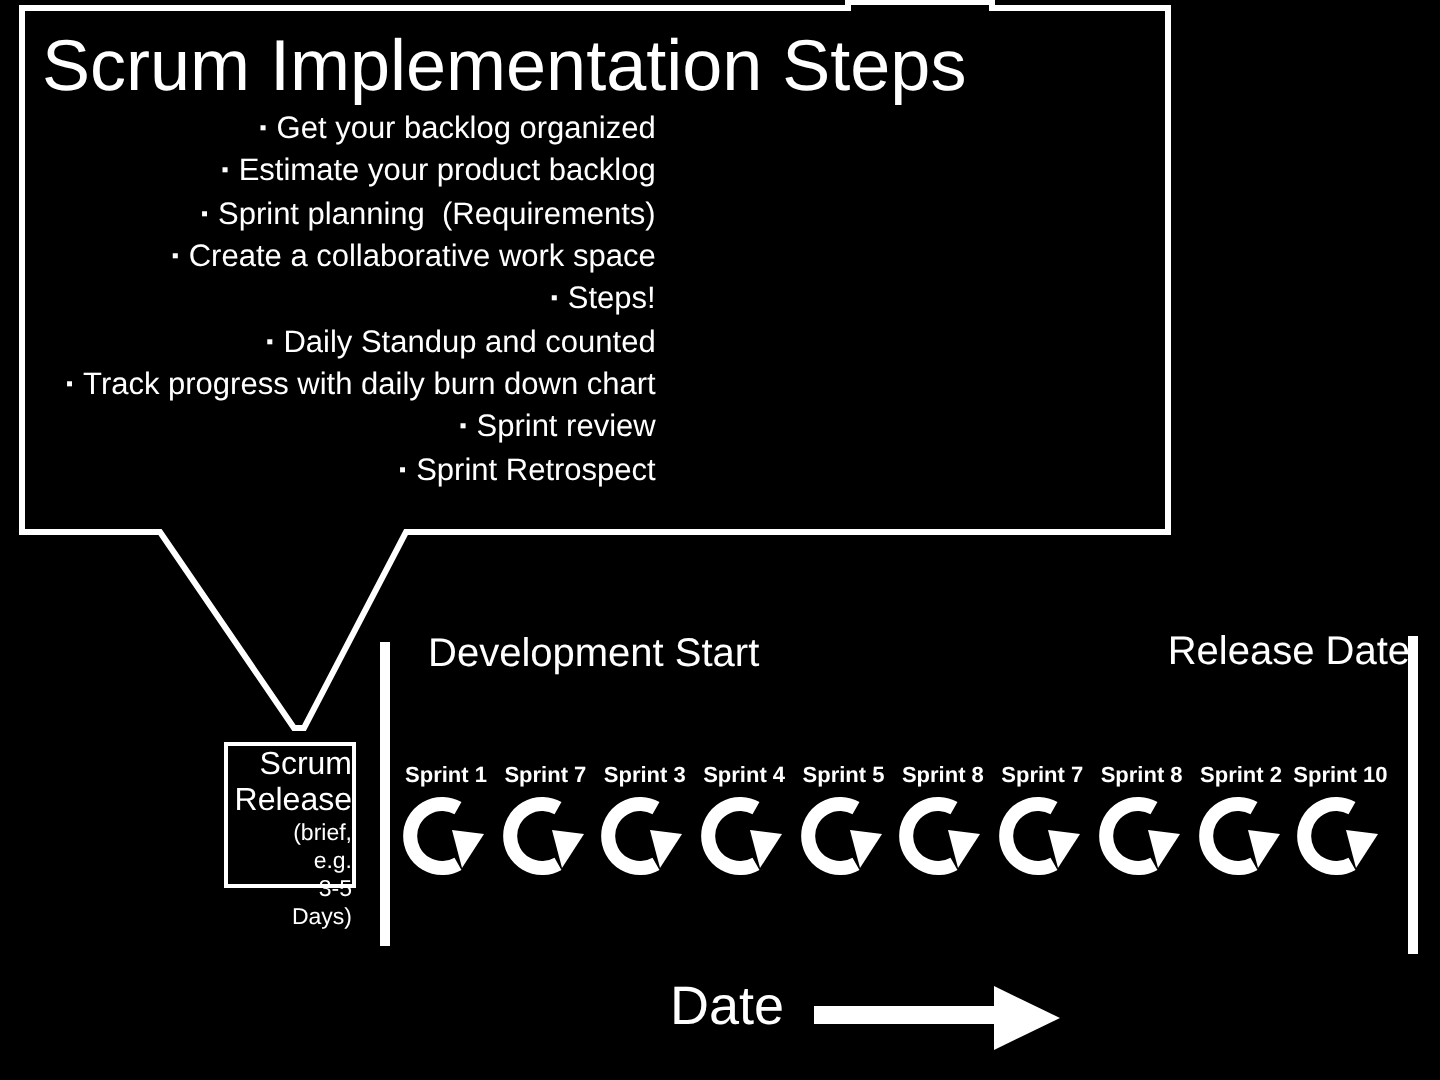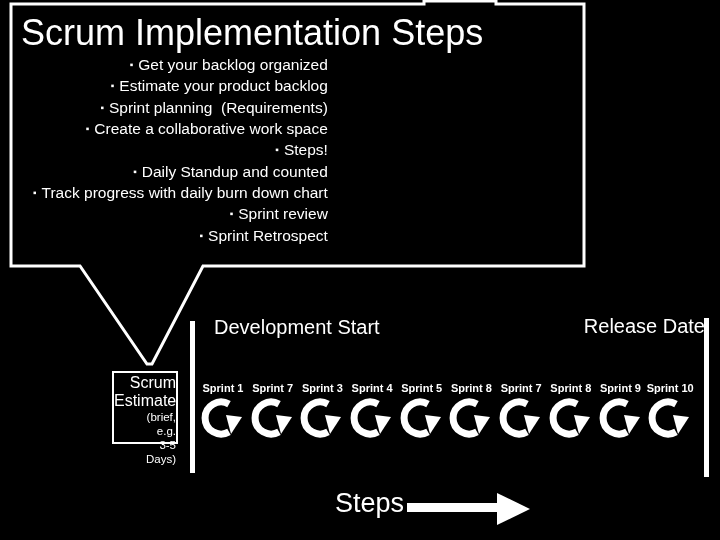--- a/index.html
+++ b/index.html
@@ -87,21 +87,21 @@
     </ul>
 
   <div class="dev-label">Development Start</div>
   <div class="dev-line"></div>
 
   <div class="rel-label">Release Date</div>
   <div class="rel-line"></div>
 
   <div class="kickoff">
     <div class="big">Scrum</div>
-    <div class="big">Estimate</div>
+    <div class="big">Release</div>
     <div class="small">(brief, e.g.</div>
     <div class="small">3-5 Days)</div>
   </div>
 
   <div class="sprint-row">
 
       <div class="sprint">
         <div class="sprint-label">Sprint 1</div>
         <svg width="48" height="48" viewBox="0 0 48 48">
           <path d="M 30 8.1 A 16 16 0 1 0 30 35.9" fill="none" stroke="#ffffff" stroke-width="7"></path>
@@ -159,33 +159,33 @@
 
       <div class="sprint">
         <div class="sprint-label">Sprint 8</div>
         <svg width="48" height="48" viewBox="0 0 48 48">
           <path d="M 30 8.1 A 16 16 0 1 0 30 35.9" fill="none" stroke="#ffffff" stroke-width="7"></path>
           <polygon points="27,19 43,21 32,38" fill="#ffffff"></polygon>
         </svg>
       </div>
 
       <div class="sprint">
-        <div class="sprint-label">Sprint 9</div>
+        <div class="sprint-label">Sprint 2</div>
         <svg width="48" height="48" viewBox="0 0 48 48">
           <path d="M 30 8.1 A 16 16 0 1 0 30 35.9" fill="none" stroke="#ffffff" stroke-width="7"></path>
           <polygon points="27,19 43,21 32,38" fill="#ffffff"></polygon>
         </svg>
       </div>
 
       <div class="sprint">
         <div class="sprint-label">Sprint 10</div>
         <svg width="48" height="48" viewBox="0 0 48 48">
           <path d="M 30 8.1 A 16 16 0 1 0 30 35.9" fill="none" stroke="#ffffff" stroke-width="7"></path>
           <polygon points="27,19 43,21 32,38" fill="#ffffff"></polygon>
         </svg>
       </div>
     </div>
 
-  <div class="time-label">Steps</div>
+  <div class="time-label">Date</div>
   <div class="time-bar"></div>
   <div class="time-head"></div>
 
 </div>
 
 </body></html>

